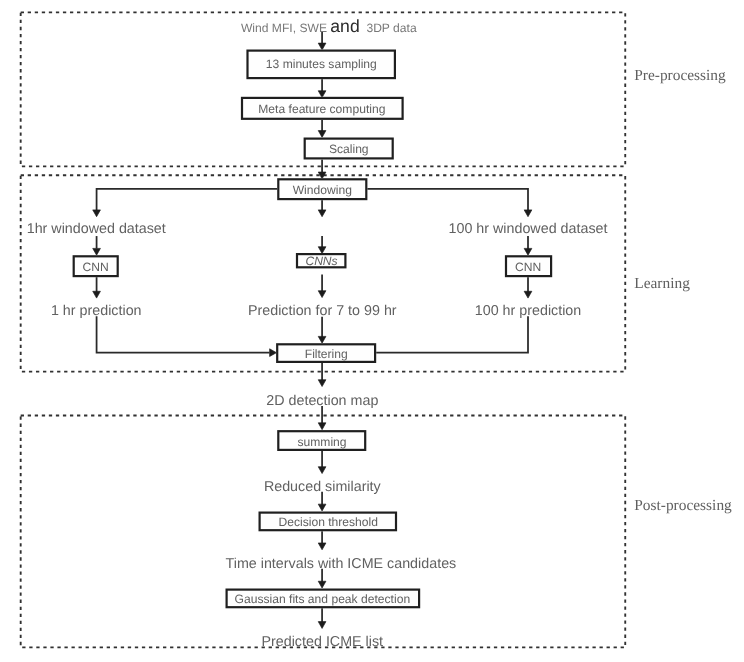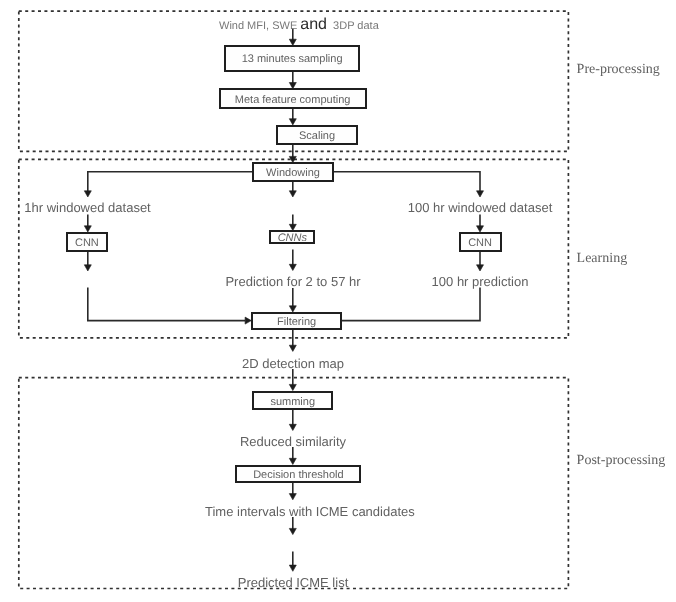--- a/index.html
+++ b/index.html
@@ -159,28 +159,30 @@
   <div class="node" style="left:269.3px;top:230.4px;width:46px;height:14px;font-style:italic;">CNNs</div>
 
   <div class="node" style="left:458.6px;top:232px;width:43px;height:19.6px;">CNN</div>
 
   <div class="node" style="left:251.1px;top:312px;width:91px;height:17.9px;">Filtering</div>
 
   <div class="node" style="left:252.1px;top:390.5px;width:81.3px;height:19.9px;">summing</div>
 
   <div class="node" style="left:235.4px;top:464.6px;width:126px;height:18.1px;">Decision threshold</div>
 
+  <div class="node" style="left:204.5px;top:534.7px;width:177.1px;height:18.2px;">Gaussian fits and peak detection</div>
 
   <div class="lbl" style="left:0px;top:200.7px;width:175px;">1hr windowed dataset</div>
 
 
   <div class="lbl" style="left:392px;top:200.7px;width:176px;">100 hr windowed dataset</div>
 
+  <div class="lbl" style="left:0px;top:275px;width:175px;">1 hr prediction</div>
 
-  <div class="lbl" style="left:205px;top:275px;width:176px;">Prediction for 2 to 57 hr</div>
+  <div class="lbl" style="left:205px;top:275px;width:176px;">Prediction for 7 to 99 hr</div>
 
   <div class="lbl" style="left:392px;top:275px;width:176px;">100 hr prediction</div>
 
   <div class="lbl" style="left:205px;top:356.8px;width:176px;">2D detection map</div>
 
   <div class="lbl" style="left:205px;top:435.4px;width:176px;">Reduced similarity</div>
 
   <div class="lbl" style="left:205px;top:505px;width:176px;">Time intervals with ICME candidates</div>
 
   <div class="lbl" style="left:205px;top:575.7px;width:176px;">Predicted ICME list</div>

